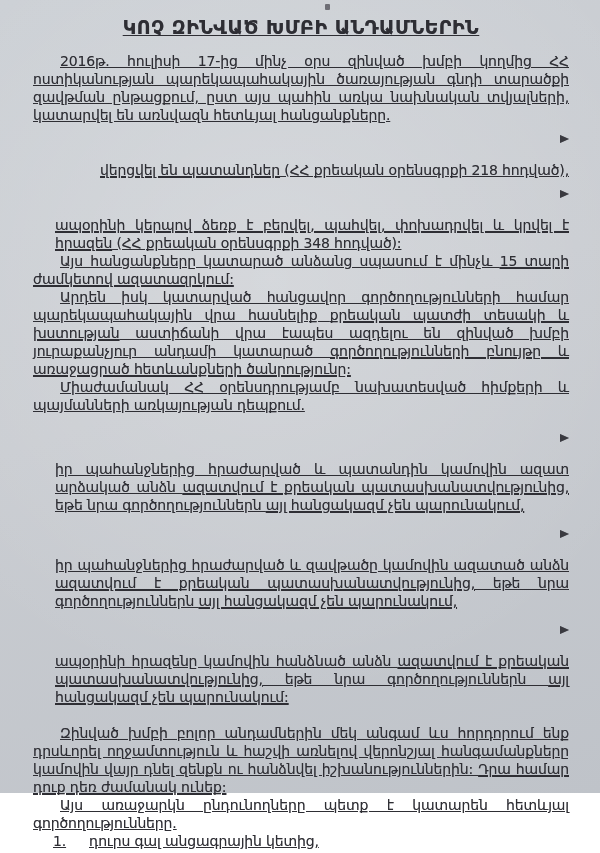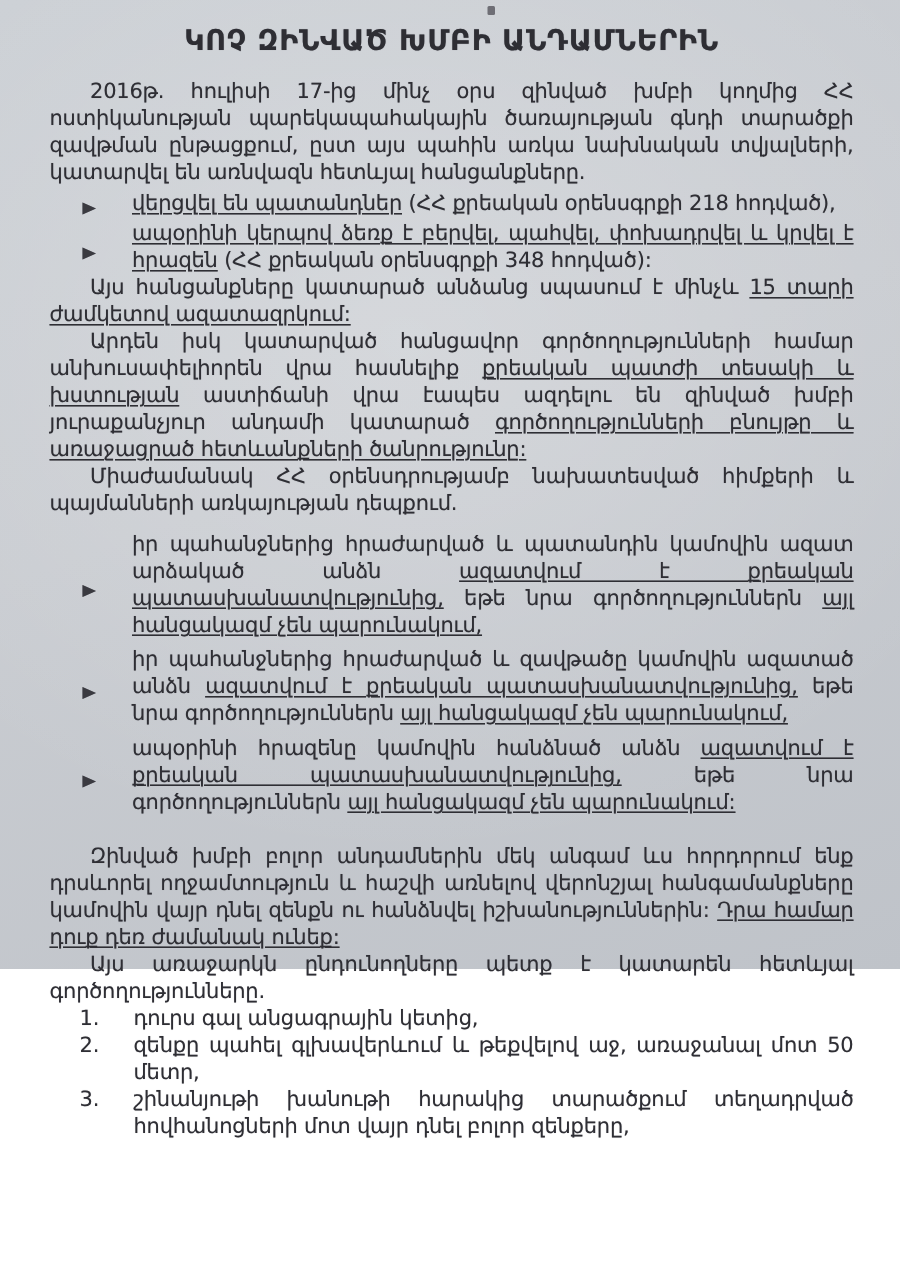--- a/index.html
+++ b/index.html
@@ -9,26 +9,27 @@
     height: 853px;
     overflow: hidden;
   }
   body {
     font-family: "DejaVu Sans", sans-serif;
     color: var(--ink, #2e2e34);
   }
   .paper {
     position: relative;
     width: 600px;
-    height: 646px;
+    height: 793px;
     background:
       radial-gradient(ellipse 120% 90% at 45% 35%, rgba(255,255,255,0.22), rgba(255,255,255,0) 60%),
       linear-gradient(160deg, #ccd0d5 0%, #c9ccd1 45%, #bfc3c9 100%);
     box-sizing: border-box;
     padding: 12px 31px 0 33px;
+    text-decoration: underline;
   }
   .speck {
     position: absolute;
     top: 4px; left: 325px;
     width: 5px; height: 6px;
     background: #55555c;
     border-radius: 1px;
     opacity: .8;
   }
   .title {
@@ -45,22 +46,23 @@
     letter-spacing: -0.15px;
     text-align: justify;
     text-shadow: 0 0 0.5px rgba(20,20,30,0.35);
   }
   p.doc { margin: 0; text-indent: 27px; }
   .u { text-decoration: underline; text-underline-offset: 2px; text-decoration-thickness: 1px; }
   .blist { margin: 0; }
   .blist.spaced { margin-top: 9px; }
   .bitem {
     display: flex;
-    align-items: center;
+    align-items: flex-end;
     padding-left: 22px;
+    flex-direction: column;
   }
   .blist.spaced .bitem + .bitem { margin-top: 5px; }
   .marker {
     flex: 0 0 33px;
     padding-top: 4px;
   }
   .tri {
     display: inline-block;
     width: 0; height: 0;
     border-top: 4.5px solid transparent;
@@ -89,21 +91,21 @@
       <span class="itxt"><span class="u">վերցվել են պատանդներ</span><span> (ՀՀ քրեական օրենսգրքի 218 հոդված),</span></span>
     </div>
     <div class="bitem">
       <span class="marker"><span class="tri"></span></span>
       <span class="itxt"><span class="u">ապօրինի կերպով ձեռք է բերվել, պահվել, փոխադրվել և կրվել է հրազեն</span><span> (ՀՀ քրեական օրենսգրքի 348 հոդված):</span></span>
     </div>
   </div>
 
   <p class="doc"><span>Այս հանցանքները կատարած անձանց սպասում է մինչև </span><span class="u">15 տարի ժամկետով ազատազրկում:</span></p>
 
-  <p class="doc"><span>Արդեն իսկ կատարված հանցավոր գործողությունների համար անխուսափելիորեն վրա հասնելիք </span><span class="u">քրեական պատժի տեսակի և խստության</span><span> աստիճանի վրա էապես ազդելու են զինված խմբի յուրաքանչյուր անդամի կատարած </span><span class="u">գործողությունների բնույթը և առաջացրած հետևանքների ծանրությունը:</span></p>
+  <p class="doc"><span>Արդեն իսկ կատարված հանցավոր գործողությունների համար պարեկապահակային վրա հասնելիք </span><span class="u">քրեական պատժի տեսակի և խստության</span><span> աստիճանի վրա էապես ազդելու են զինված խմբի յուրաքանչյուր անդամի կատարած </span><span class="u">գործողությունների բնույթը և առաջացրած հետևանքների ծանրությունը:</span></p>
 
   <p class="doc"><span>Միաժամանակ ՀՀ օրենսդրությամբ նախատեսված հիմքերի և պայմանների առկայության դեպքում.</span></p>
 
   <div class="blist spaced">
     <div class="bitem">
       <span class="marker"><span class="tri"></span></span>
       <span class="itxt"><span>իր պահանջներից հրաժարված և պատանդին կամովին ազատ արձակած անձն </span><span class="u">ազատվում է քրեական պատասխանատվությունից,</span><span> եթե նրա գործողություններն </span><span class="u">այլ հանցակազմ չեն պարունակում,</span></span>
     </div>
     <div class="bitem">
       <span class="marker"><span class="tri"></span></span>

